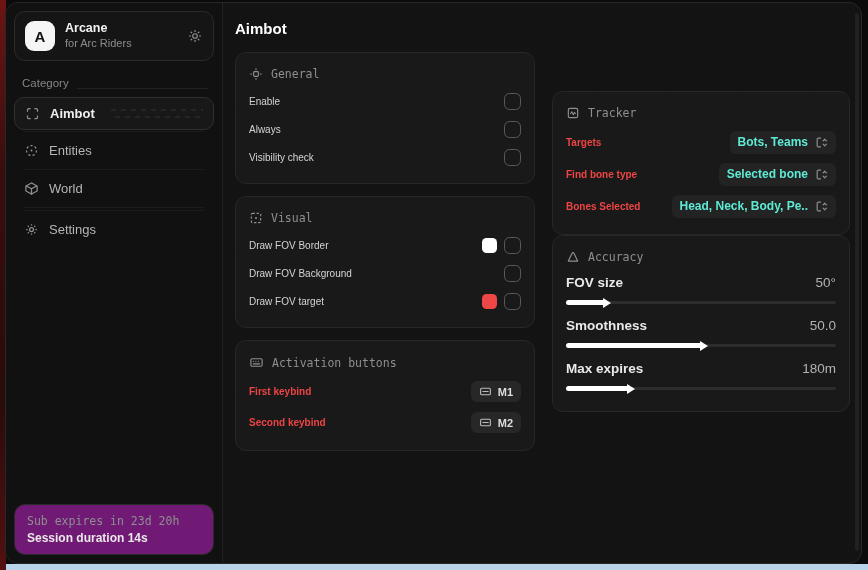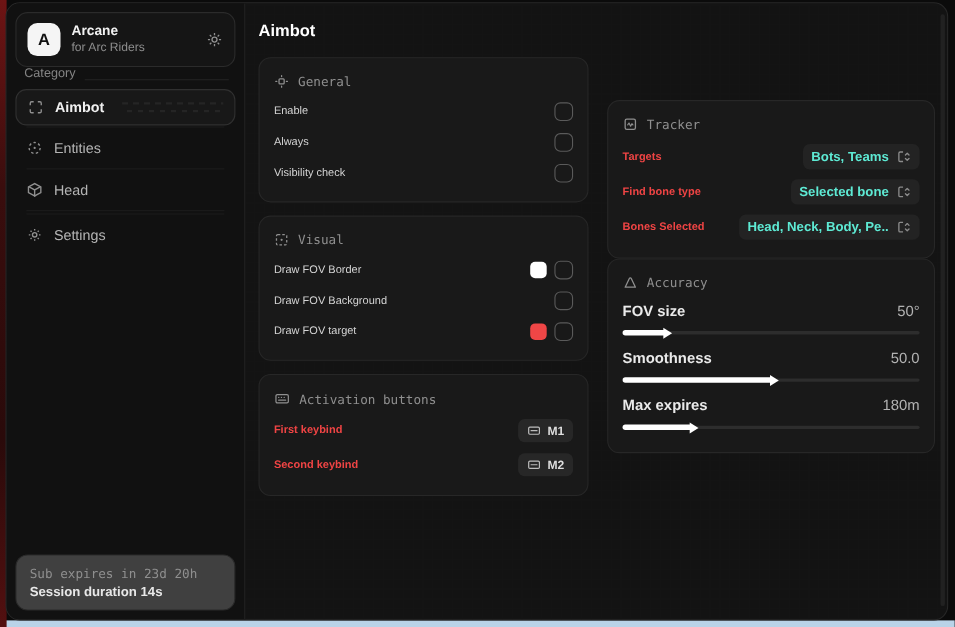--- a/index.html
+++ b/index.html
@@ -34,40 +34,40 @@
                 border:1px solid #2b2b2b; border-radius:11px; background:#151515; }
   .brand-logo { width:30px; height:30px; border-radius:9px; background:#f5f5f5;
                 color:#111; font-weight:bold; font-size:15px;
                 display:flex; align-items:center; justify-content:center; }
   .brand-text { flex:1; line-height:1.25; }
   .brand-name { color:#f2f2f2; font-size:12.5px; font-weight:bold; }
   .brand-sub  { color:#8d8d8d; font-size:11px; }
   .icon { display:inline-flex; align-items:center; justify-content:center; color:#8f8f8f; }
   .icon svg { display:block; }
 
-  .category-row { display:flex; align-items:flex-end; gap:8px; margin:0 6px 8px 8px; }
+  .category-row { display:flex; align-items:flex-end; gap:8px; margin:16px 6px 8px 8px; }
   .category-label { color:#858585; font-size:11.5px; }
   .category-line { flex:1; height:1px; background:#232323; }
 
   .nav { display:flex; flex-direction:column; }
   .nav-item { position:relative; display:flex; align-items:center; gap:10px;
               height:33px; padding:0 10px; border-radius:10px; color:#b5b5b5;
               font-size:13px; cursor:pointer; }
   .nav-item.active { border:1px solid #303030; background:#181818; color:#f0f0f0; font-weight:bold; }
   .nav-item.active .deco {
     position:absolute; right:10px; top:11px; width:92px; height:9px; opacity:.5;
     background:
       repeating-linear-gradient(90deg,#323232 0 5px, transparent 5px 10px) 0 0/100% 2px no-repeat,
       repeating-linear-gradient(90deg,#323232 0 5px, transparent 5px 10px) 4px 7px/100% 2px no-repeat;
   }
   .nav-sep { height:1px; background:#1c1c1c; margin:1px 10px; }
   .nav .nav-item:not(.active) { height:35px; }
 
   .sidebar-footer { position:absolute; left:8px; right:8px; bottom:8px;
-                    border:1px solid #2a2a2a; border-radius:11px; padding:9px 12px; background:#404040; }
+                    border:1px solid #2a2a2a; border-radius:11px; padding:9px 12px; background:#701a75; }
   .footer-line1 { font-family:"DejaVu Sans Mono", monospace; font-size:11.5px; color:#8f8f8f; margin-bottom:3px; }
   .footer-line2 { font-size:12px; font-weight:bold; color:#e8e8e8; }
 
   
   .main { position:relative; flex:1; padding:17px 0 0 12px; }
   .page-title { color:#fff; font-size:15px; font-weight:bold; margin-bottom:15px; }
   .columns { display:flex; gap:17px; align-items:center; }
   .col-left  { width:300px; display:flex; flex-direction:column; gap:12px; }
   .col-right { width:298px; display:flex; flex-direction:column; }
 
@@ -157,21 +157,21 @@
         <span>Entities</span>
       </div>
       <div class="nav-sep"></div>
       <div class="nav-item">
         <span class="icon">
           <svg width="15" height="15" viewBox="0 0 24 24" fill="none" stroke="currentColor" stroke-width="2">
             <path d="M21 16V8l-9-5-9 5v8l9 5 9-5z"></path>
             <path d="M3.3 7.5L12 12.3l8.7-4.8M12 22V12.3"></path>
           </svg>
         </span>
-        <span>Head</span>
+        <span>World</span>
       </div>
       <div class="nav-sep"></div>
       <div class="nav-sep"></div>
       <div class="nav-item">
         <span class="icon">
           <svg width="15" height="15" viewBox="0 0 24 24" fill="none" stroke="currentColor" stroke-width="2">
             <circle cx="12" cy="12" r="3.2"></circle>
             <path d="M12 3.5v2.2M12 18.3v2.2M3.5 12h2.2M18.3 12h2.2M6 6l1.6 1.6M16.4 16.4L18 18M18 6l-1.6 1.6M7.6 16.4L6 18"></path>
           </svg>
         </span>

